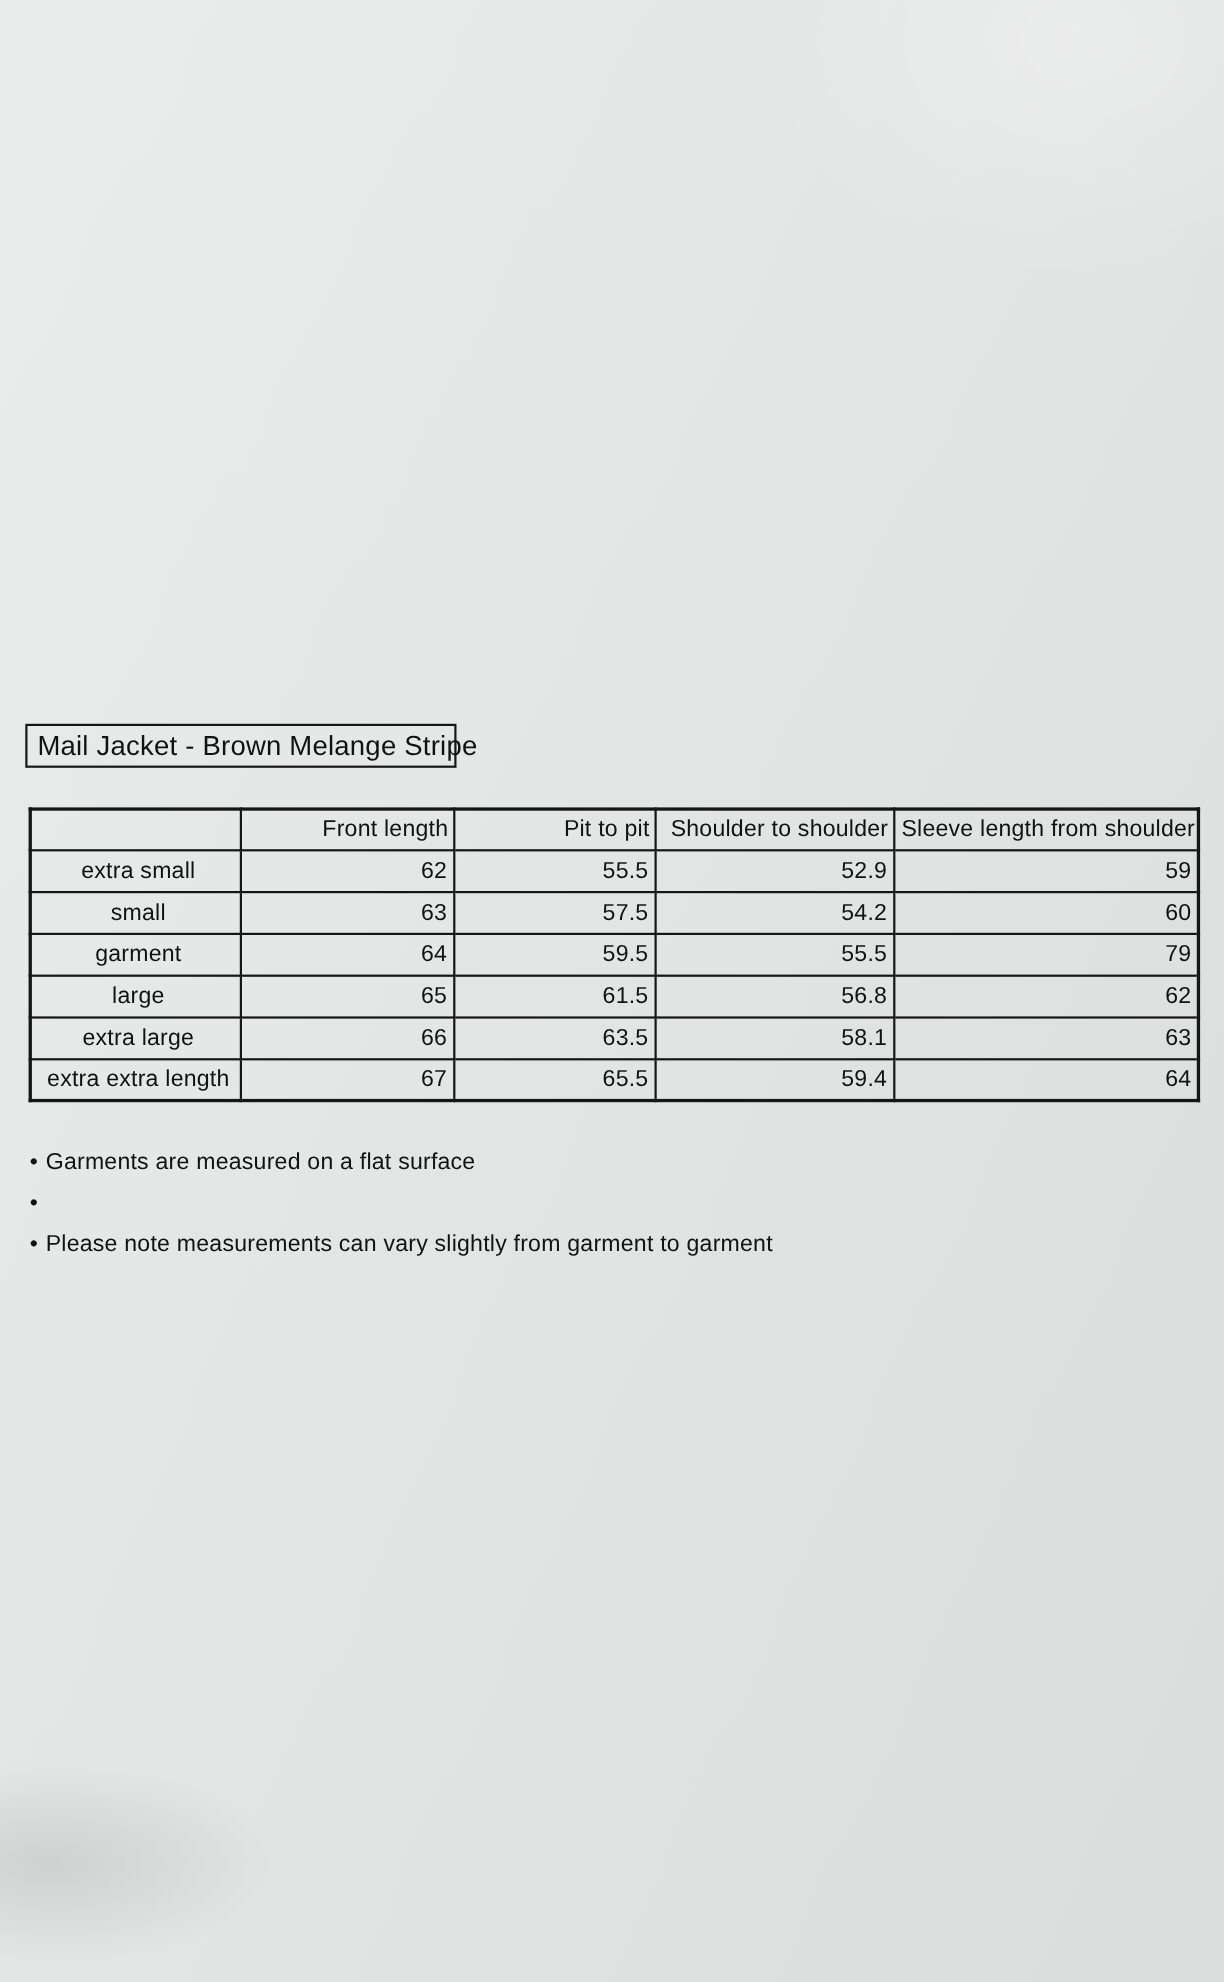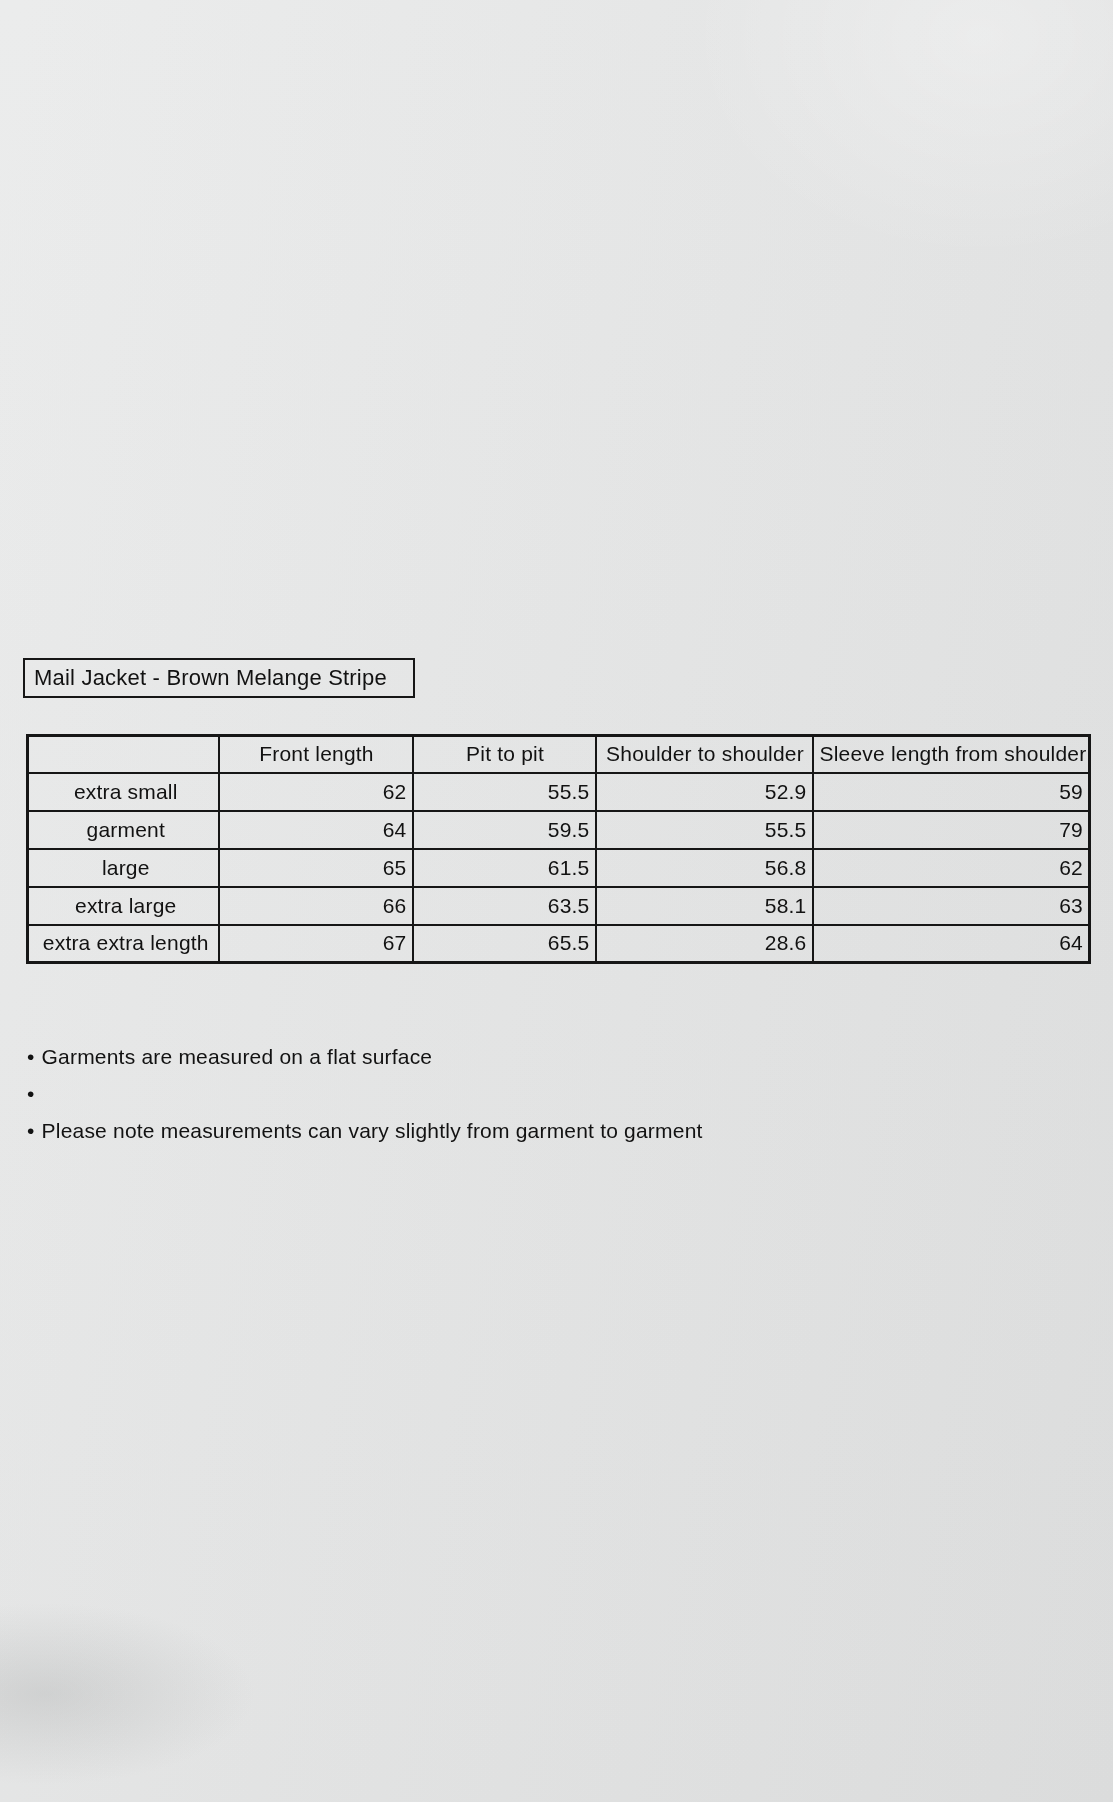--- a/index.html
+++ b/index.html
@@ -26,21 +26,21 @@
     position: absolute;
     left: 23px;
     top: 658px;
     width: 392px;
     height: 40px;
     box-sizing: border-box;
     border: 2px solid #161616;
     display: flex;
     align-items: center;
     padding-left: 9px;
-    font-size: 22px;
+    font-size: 25px;
     letter-spacing: 0.2px;
     white-space: nowrap;
   }
 
   
   table.size-table {
     position: absolute;
     left: 26px;
     top: 734px;
     border-collapse: collapse;
@@ -59,21 +59,21 @@
   table.size-table th,
   table.size-table td {
     border: 2.5px solid #161616;
     font-weight: normal;
     overflow: hidden;
     white-space: nowrap;
     box-sizing: border-box;
   }
   table.size-table thead th {
     height: 37px;
-    text-align: center;
+    text-align: right;
     padding: 0 4px 0 6px;
   }
   table.size-table tbody td {
     height: 38px;
   }
   table.size-table td.size-name {
     text-align: center;
     padding-left: 6px;
   }
   table.size-table td.num {
@@ -129,20 +129,27 @@
     </thead>
     <tbody>
       <tr>
         <td class="size-name">extra small</td>
         <td class="num">62</td>
         <td class="num">55.5</td>
         <td class="num">52.9</td>
         <td class="num">59</td>
       </tr>
       <tr>
+        <td class="size-name">small</td>
+        <td class="num">63</td>
+        <td class="num">57.5</td>
+        <td class="num">54.2</td>
+        <td class="num">60</td>
+      </tr>
+      <tr>
         <td class="size-name">garment</td>
         <td class="num">64</td>
         <td class="num">59.5</td>
         <td class="num">55.5</td>
         <td class="num">79</td>
       </tr>
       <tr>
         <td class="size-name">large</td>
         <td class="num">65</td>
         <td class="num">61.5</td>
@@ -153,21 +160,21 @@
         <td class="size-name">extra large</td>
         <td class="num">66</td>
         <td class="num">63.5</td>
         <td class="num">58.1</td>
         <td class="num">63</td>
       </tr>
       <tr>
         <td class="size-name">extra extra length</td>
         <td class="num">67</td>
         <td class="num">65.5</td>
-        <td class="num">28.6</td>
+        <td class="num">59.4</td>
         <td class="num">64</td>
       </tr>
     </tbody>
   </table>
 
   <div class="notes">
     <div class="note">
       <span class="bullet">•</span>
       <span>Garments are measured on a flat surface</span>
     </div>

